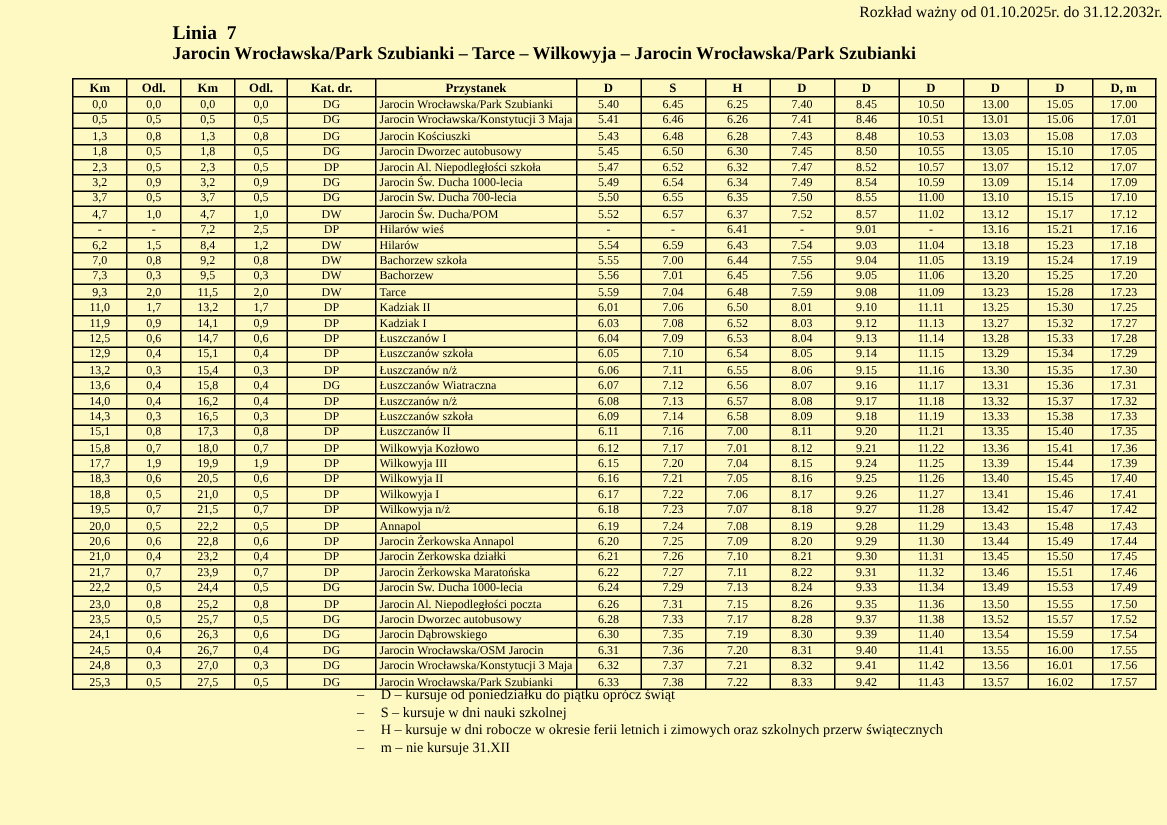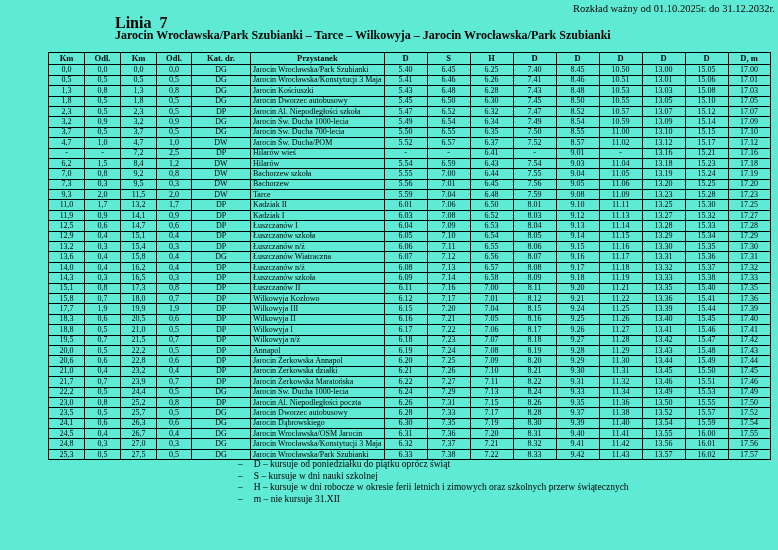--- a/index.html
+++ b/index.html
@@ -1,21 +1,21 @@
 <!DOCTYPE html>
 <html><head>
 <meta charset="utf-8">
 <style>
   html,body { margin:0; padding:0; background:#fff; }
   body { width:778px; height:550px; font-family:"Liberation Serif", serif; color:#000; }
-  .page { position:relative; width:778px; height:550px; background:#5eead4; overflow:hidden; }
+  .page { position:relative; width:778px; height:550px; background:#fef9c3; overflow:hidden; }
 
   .valid-note { position:absolute; top:3px; right:3px; font-size:10.5px; white-space:pre; }
 
-  .line-title  { position:absolute; left:115px; top:14px; font-size:16px; font-weight:bold; white-space:pre; }
+  .line-title  { position:absolute; left:115px; top:14px; font-size:13px; font-weight:bold; white-space:pre; }
   .route-title { position:absolute; left:115px; top:28px; font-size:12px; font-weight:bold; white-space:pre;text-align:right; }
 
   table.tt { position:absolute; left:48px; top:52px; border-collapse:collapse; table-layout:fixed; }
   .tt th, .tt td {
     border:1px solid #000;
     font-size:8px; line-height:1;
     padding:0 2px; height:9.4px;
     text-align:center; white-space:nowrap; overflow:hidden;
   }
   .tt th { font-size:8.5px; font-weight:bold; padding:1px 2px;margin-top:44px; }

